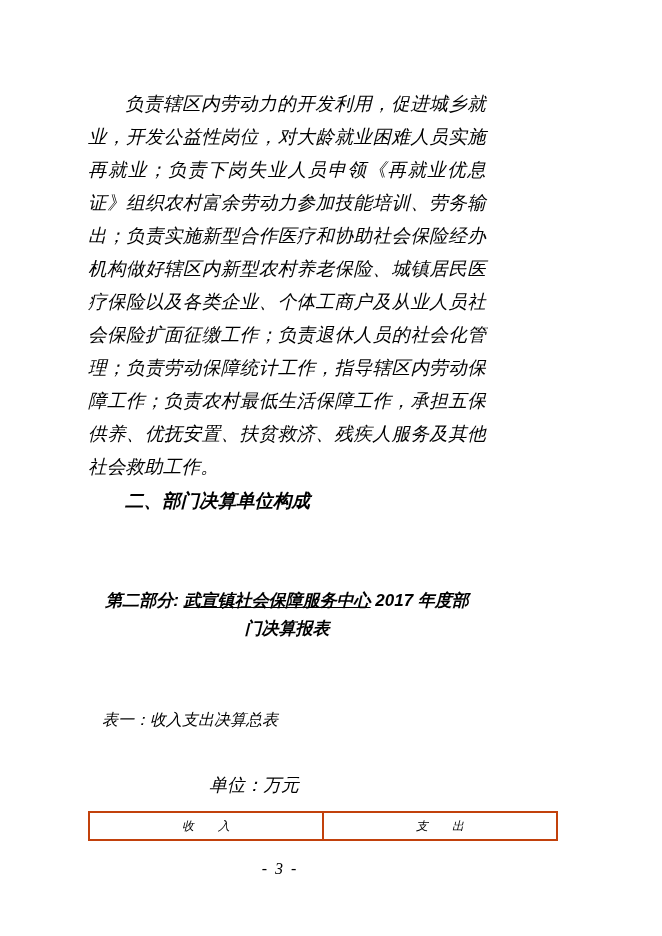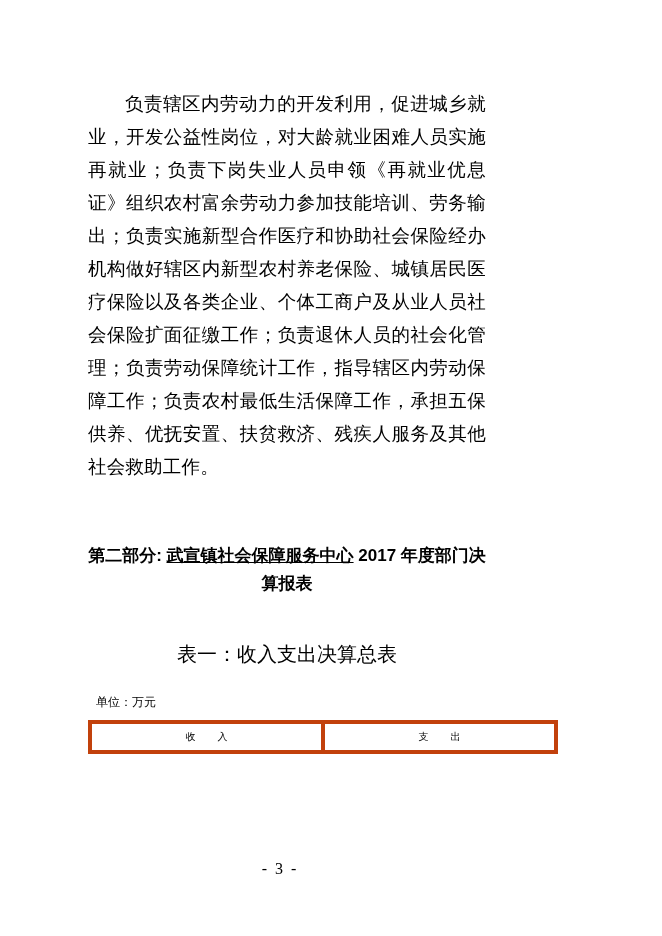--- a/index.html
+++ b/index.html
@@ -14,20 +14,21 @@
     color: #000000;
     position: relative;
     overflow: hidden;
   }
   .page {
     position: relative;
     width: 560px;
     height: 936px;
     box-sizing: border-box;
     padding: 88px 74px 0 88px;
+    font-style: italic;
   }
   p.body-text {
     margin: 0;
     font-size: 18.5px;
     line-height: 33px;
     text-align: justify;
     text-justify: inter-ideograph;
     letter-spacing: 0.2px;
   }
   p.indent {
@@ -35,57 +36,57 @@
   }
   h2.section-heading {
     margin: 0;
     font-size: 18.5px;
     line-height: 33px;
     font-weight: bold;
     text-indent: 2em;
     font-family: "Liberation Sans", "DejaVu Sans", sans-serif;
   }
   .part-title {
-    margin: 0;
+    margin: 12px;
     font-size: 17px;
     line-height: 28px;
     font-weight: bold;
     text-align: center;
     font-family: "Liberation Sans", "DejaVu Sans", sans-serif;
   }
   .part-title .uline {
     text-decoration: underline;
   }
   .table-title {
-    margin: 5px;
-    font-size: 20px;
+    margin: 14px;
+    font-size: 16px;
     line-height: 30px;
-    text-align: center;
+    text-align: left;
   }
   .unit-line {
-    margin: 8px;
-    font-size: 12px;
-    text-align: left;
+    margin: 16px;
+    font-size: 18px;
+    text-align: center;
     padding-right: 66px;
     line-height: 20px;
   }
   .spacer-1 { height: 58px; }
   .spacer-2 { height: 36px; }
   .spacer-4 { height: 10px; }
   table.decl-table {
     border-collapse: collapse;
     width: 470px;
     margin: 0 auto;
     table-layout: fixed;
   }
   table.decl-table td {
-    border: 4px solid #c2410c;
+    border: 2px solid #c2410c;
     height: 24px;
     text-align: center;
-    font-size: 10px;
+    font-size: 12px;
     letter-spacing: 6px;
     text-indent: 6px;
     vertical-align: middle;
   }
   .page-number {
     position: absolute;
     left: 0;
     right: 0;
     bottom: 58px;
     text-align: center;
@@ -93,20 +94,21 @@
     letter-spacing: 2px;
   }
 </style>
 </head>
 <body>
 
 <div class="page">
 
   <p class="body-text indent">负责辖区内劳动力的开发利用，促进城乡就业，开发公益性岗位，对大龄就业困难人员实施再就业；负责下岗失业人员申领《再就业优息证》组织农村富余劳动力参加技能培训、劳务输出；负责实施新型合作医疗和协助社会保险经办机构做好辖区内新型农村养老保险、城镇居民医疗保险以及各类企业、个体工商户及从业人员社会保险扩面征缴工作；负责退休人员的社会化管理；负责劳动保障统计工作，指导辖区内劳动保障工作；负责农村最低生活保障工作，承担五保供养、优抚安置、扶贫救济、残疾人服务及其他社会救助工作。</p>
 
+  <h2 class="section-heading">二、部门决算单位构成</h2>
 
 
 
 
   <div class="spacer-1"></div>
 
   <p class="part-title">
     <span>第二部分:</span>
     <span class="uline">武宣镇社会保障服务中心</span>
     <span>2017 年度部门决算报表</span>

